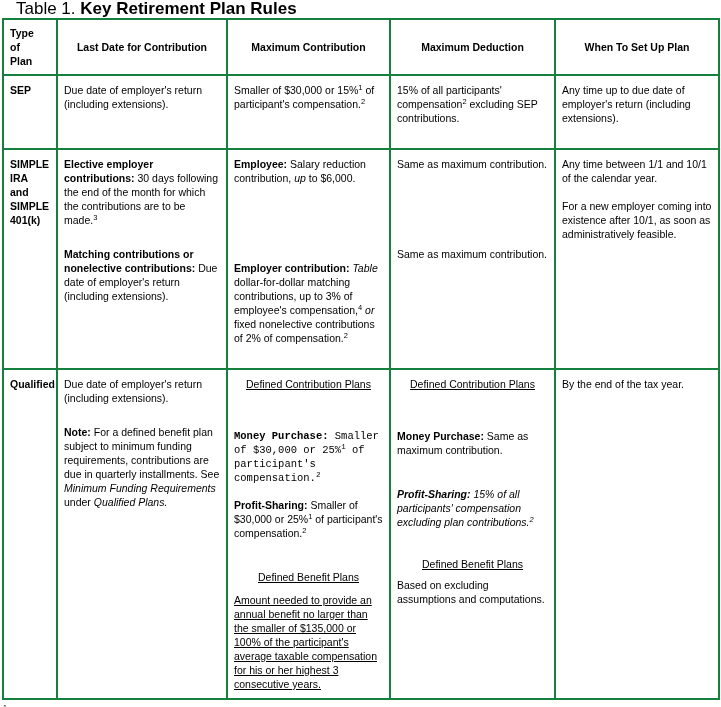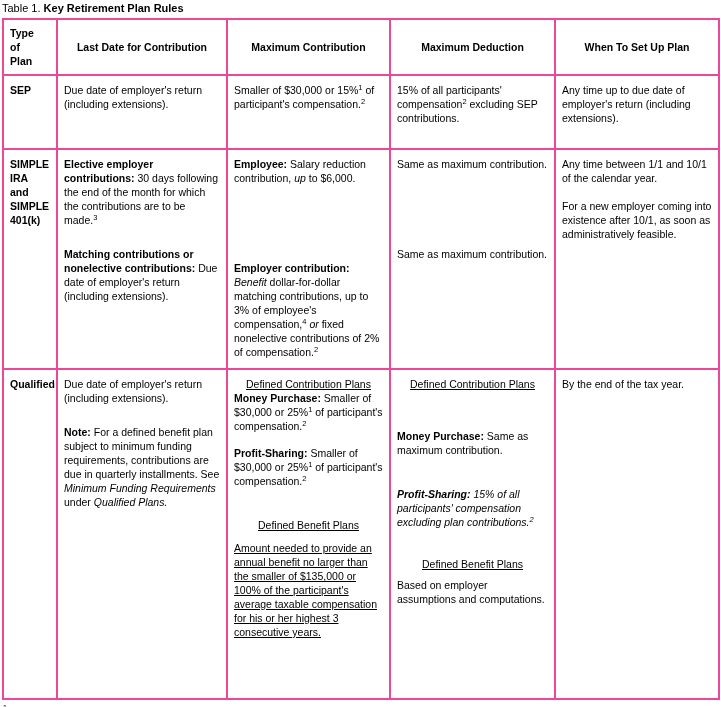--- a/index.html
+++ b/index.html
@@ -1,28 +1,28 @@
 <!DOCTYPE html>
 <html><head>
 <meta charset="utf-8">
 <style>
   html,body{margin:0;padding:0;background:#fff;width:721px;height:707px;overflow:hidden;}
   body{font-family:"Liberation Sans", sans-serif;color:#000;}
   .page{width:721px;height:707px;position:relative;}
-  .title{margin:2px 0 3px 2px;font-size:11px;line-height:13px;}
+  .title{margin:2px 0 3px 16px;font-size:17px;line-height:13px;}
   .title .prefix{font-weight:normal;}
   .title .main{font-weight:bold;}
   table.plans{border-collapse:collapse;table-layout:fixed;width:717px;margin-left:2px;}
   table.plans col.c1{width:54px;}
   table.plans col.c2{width:170px;}
   table.plans col.c3{width:163px;}
   table.plans col.c4{width:165px;}
   table.plans col.c5{width:164px;}
   table.plans th, table.plans td{
-    border:2px solid #ec4899;
+    border:2px solid #15803d;
     font-size:10.5px;line-height:14px;
     vertical-align:top;
     padding:7px 6px 6px 6px;
     overflow:hidden;
   }
   table.plans th{font-weight:bold;text-align:center;vertical-align:middle;padding:4px 4px;}
   table.plans th.th-left{text-align:left;vertical-align:top;padding-top:6px;padding-left:6px;}
   thead tr{height:56px;}
   tr.row-sep td{height:59px;}
   tr.row-simple td{height:205px;}
@@ -99,52 +99,52 @@
             <div>and</div>
             <div>SIMPLE</div>
             <div>401(k)</div>
           </td>
           <td>
             <div class="block"><span class="b">Elective employer contributions:</span><span> 30 days following the end of the month for which the contributions are to be made.</span><sup>3</sup></div>
             <div class="block" style="margin-top: 20px;"><span class="b">Matching contributions or nonelective contributions:</span><span> Due date of employer's return (including extensions).</span></div>
           </td>
           <td>
             <div class="block"><span class="b">Employee:</span><span> Salary reduction contribution, </span><span class="i">up</span><span> to $6,000.</span></div>
-            <div class="block" style="margin-top: 76px;"><span class="b">Employer contribution:</span><span> </span><span class="i">Benefit</span><span> dollar-for-dollar matching contributions, up to 3% of employee's compensation,</span><sup>4</sup><span> </span><span class="i">or</span><span> fixed nonelective contributions of 2% of compensation.</span><sup>2</sup></div>
+            <div class="block" style="margin-top: 76px;"><span class="b">Employer contribution:</span><span> </span><span class="i">Table</span><span> dollar-for-dollar matching contributions, up to 3% of employee's compensation,</span><sup>4</sup><span> </span><span class="i">or</span><span> fixed nonelective contributions of 2% of compensation.</span><sup>2</sup></div>
           </td>
           <td>
             <div class="block"><span>Same as maximum contribution.</span></div>
             <div class="block" style="margin-top: 76px;"><span>Same as maximum contribution.</span></div>
           </td>
           <td>
             <div class="block"><span>Any time between 1/1 and 10/1 of the calendar year.</span></div>
             <div class="block" style="margin-top: 14px;"><span>For a new employer coming into existence after 10/1, as soon as administratively feasible.</span></div>
           </td>
         </tr>
         <tr class="row-qualified">
           <td class="plan-cell">
             <div>Qualified</div>
           </td>
           <td>
             <div class="block"><span>Due date of employer's return (including extensions).</span></div>
             <div class="block" style="margin-top: 20px;"><span class="b">Note:</span><span> For a defined benefit plan subject to minimum funding requirements, contributions are due in quarterly installments. See </span><span class="i">Minimum Funding Requirements</span><span> under </span><span class="i">Qualified Plans.</span></div>
           </td>
           <td>
             <div class="block heading"><span>Defined Contribution Plans</span></div>
-            <div class="block" style=""><span class="b">Money Purchase:</span><span> Smaller of $30,000 or 25%</span><sup>1</sup><span> of participant's compensation.</span><sup>2</sup></div>
+            <div class="block" style="margin-top: 38px; font-family: Liberation Mono, monospace;"><span class="b">Money Purchase:</span><span> Smaller of $30,000 or 25%</span><sup>1</sup><span> of participant's compensation.</span><sup>2</sup></div>
             <div class="block" style="margin-top: 13px;"><span class="b">Profit-Sharing:</span><span> Smaller of $30,000 or 25%</span><sup>1</sup><span> of participant's compensation.</span><sup>2</sup></div>
             <div class="block heading" style="margin-top: 30px;"><span>Defined Benefit Plans</span></div>
             <div class="block" style="margin-top: 9px; text-decoration: underline;"><span>Amount needed to provide an annual benefit no larger than the smaller of $135,000 or 100% of the participant's average taxable compensation for his or her highest 3 consecutive years.</span></div>
           </td>
           <td>
             <div class="block heading"><span>Defined Contribution Plans</span></div>
             <div class="block" style="margin-top: 38px;"><span class="b">Money Purchase:</span><span> Same as maximum contribution.</span></div>
             <div class="block" style="margin-top: 30px; font-style: italic;"><span class="b">Profit-Sharing:</span><span> 15% of all participants' compensation excluding plan contributions.</span><sup>2</sup></div>
             <div class="block heading" style="margin-top: 28px;"><span>Defined Benefit Plans</span></div>
-            <div class="block" style="margin-top: 7px;"><span>Based on employer assumptions and computations.</span></div>
+            <div class="block" style="margin-top: 7px;"><span>Based on excluding assumptions and computations.</span></div>
           </td>
           <td>
             <div class="block"><span>By the end of the tax year.</span></div>
           </td>
         </tr>
       </tbody>
   </table>
 
   <div class="footnotes">
       <div><sup>1</sup><span> Net earnings from self-employment must take the contribution into account.</span></div>

